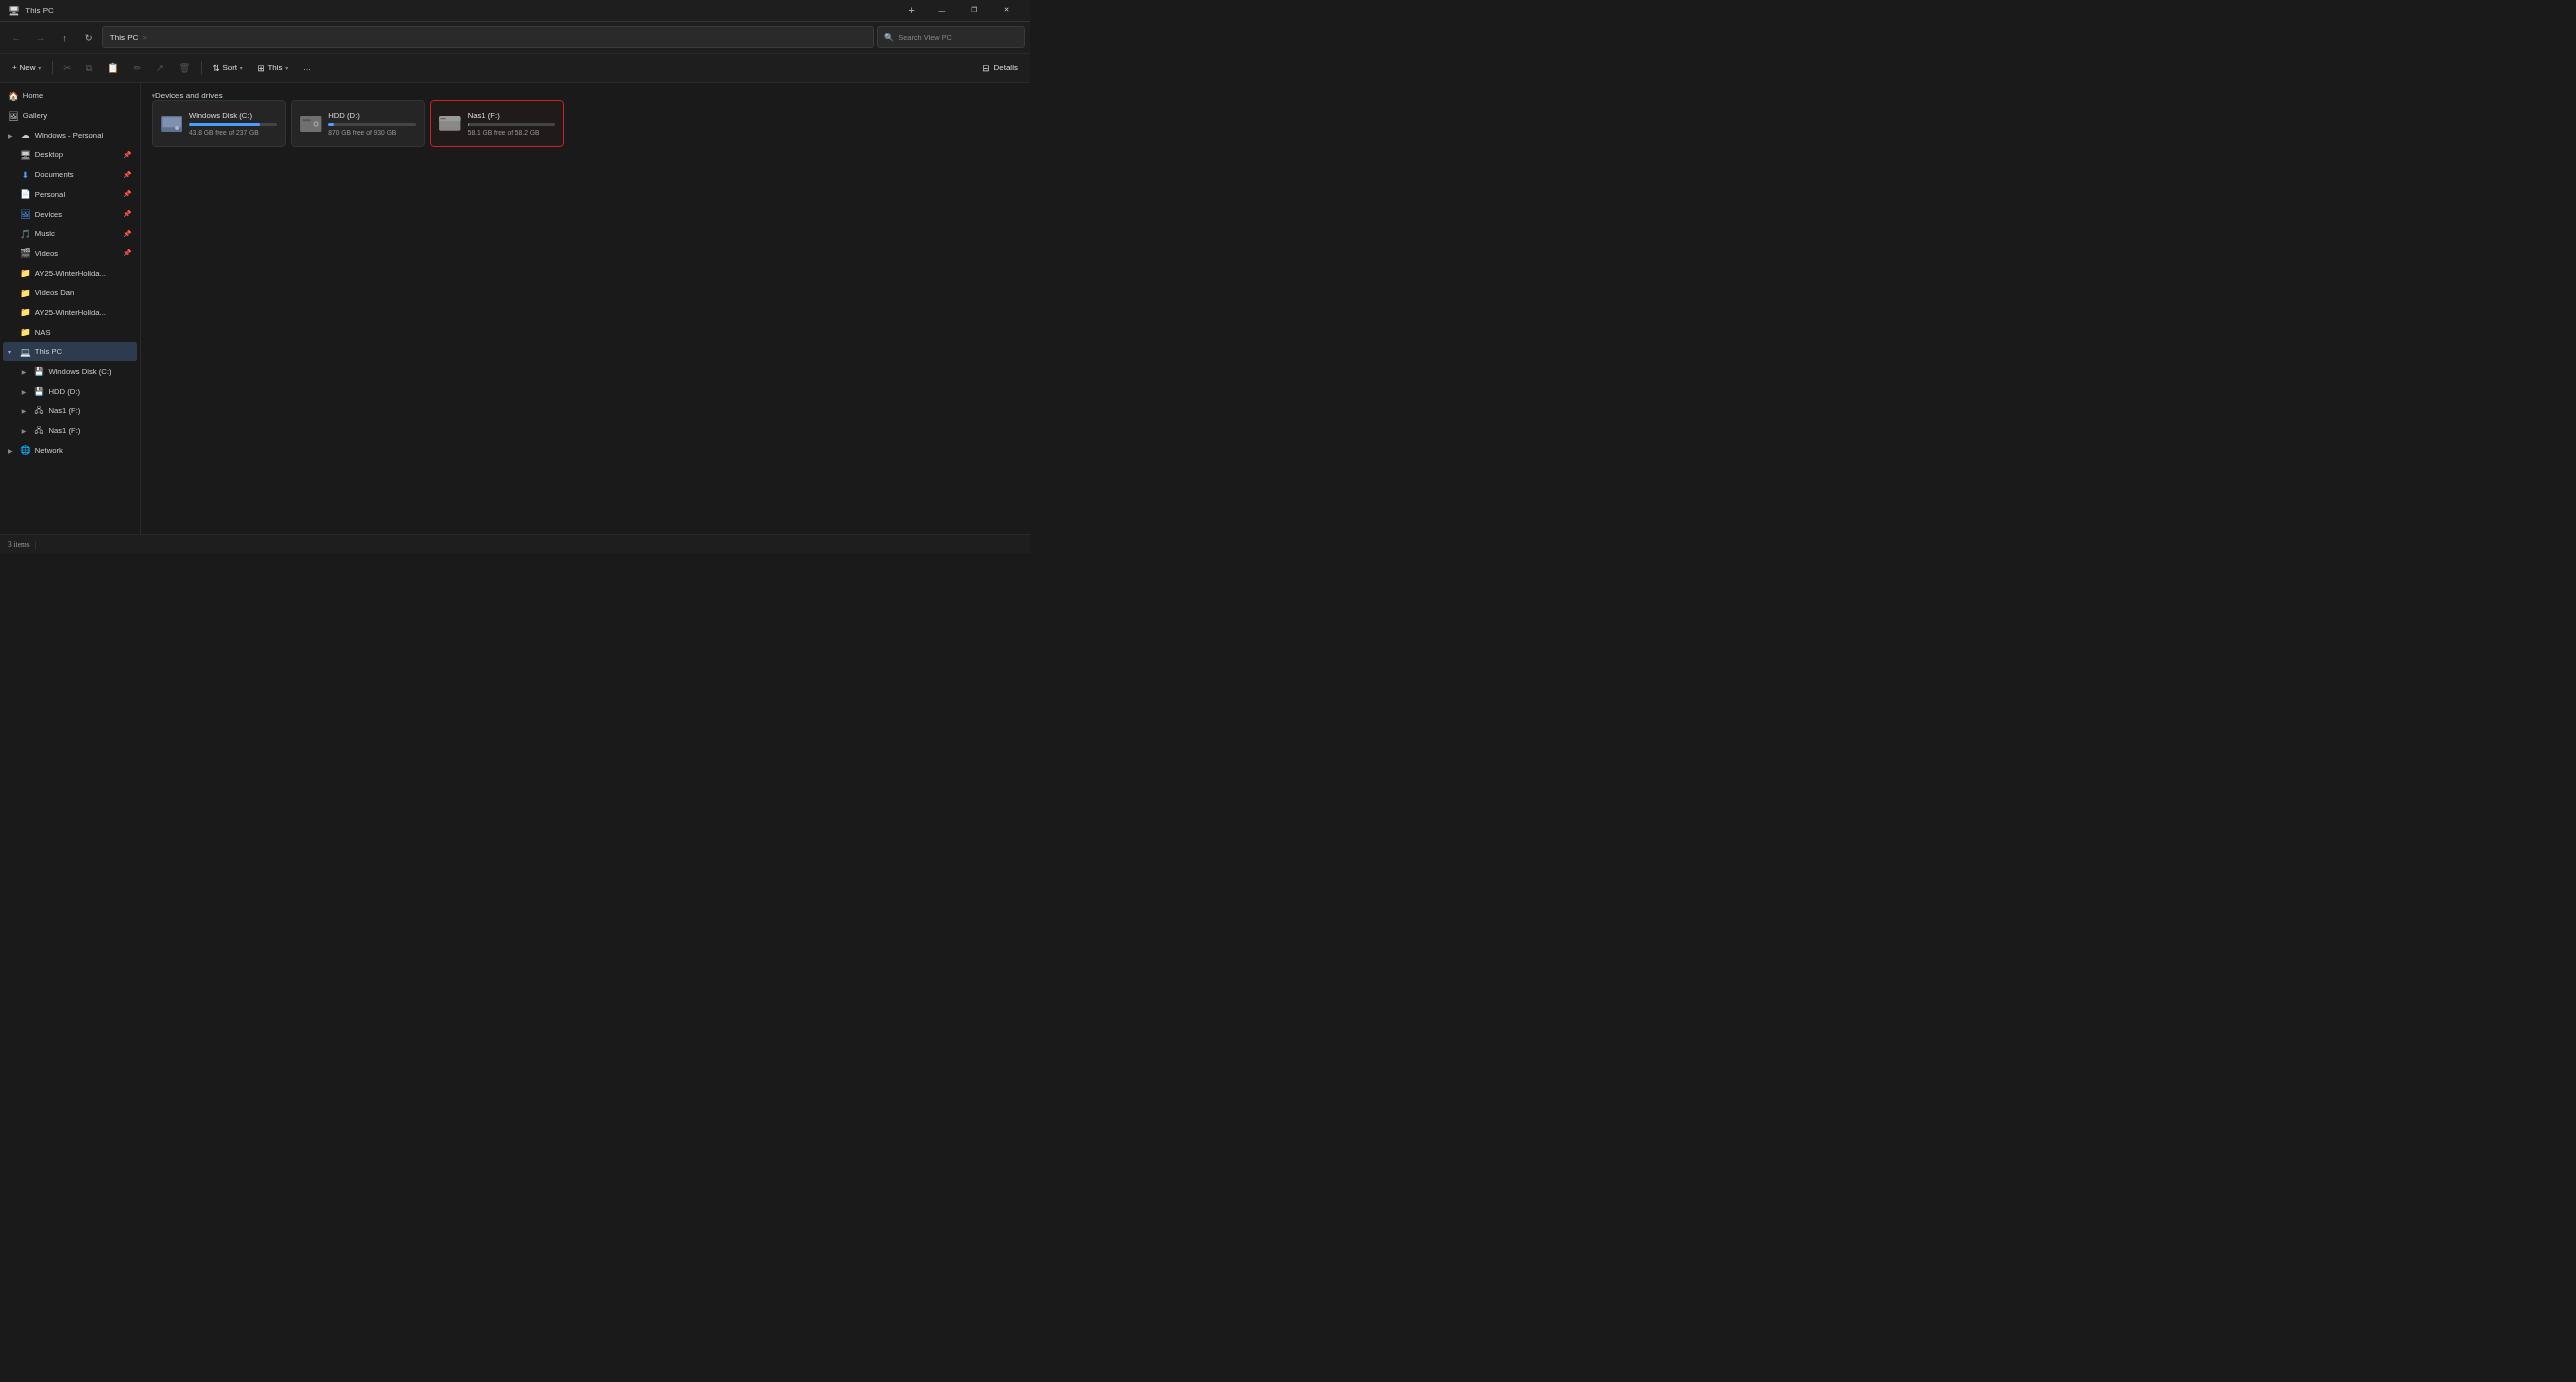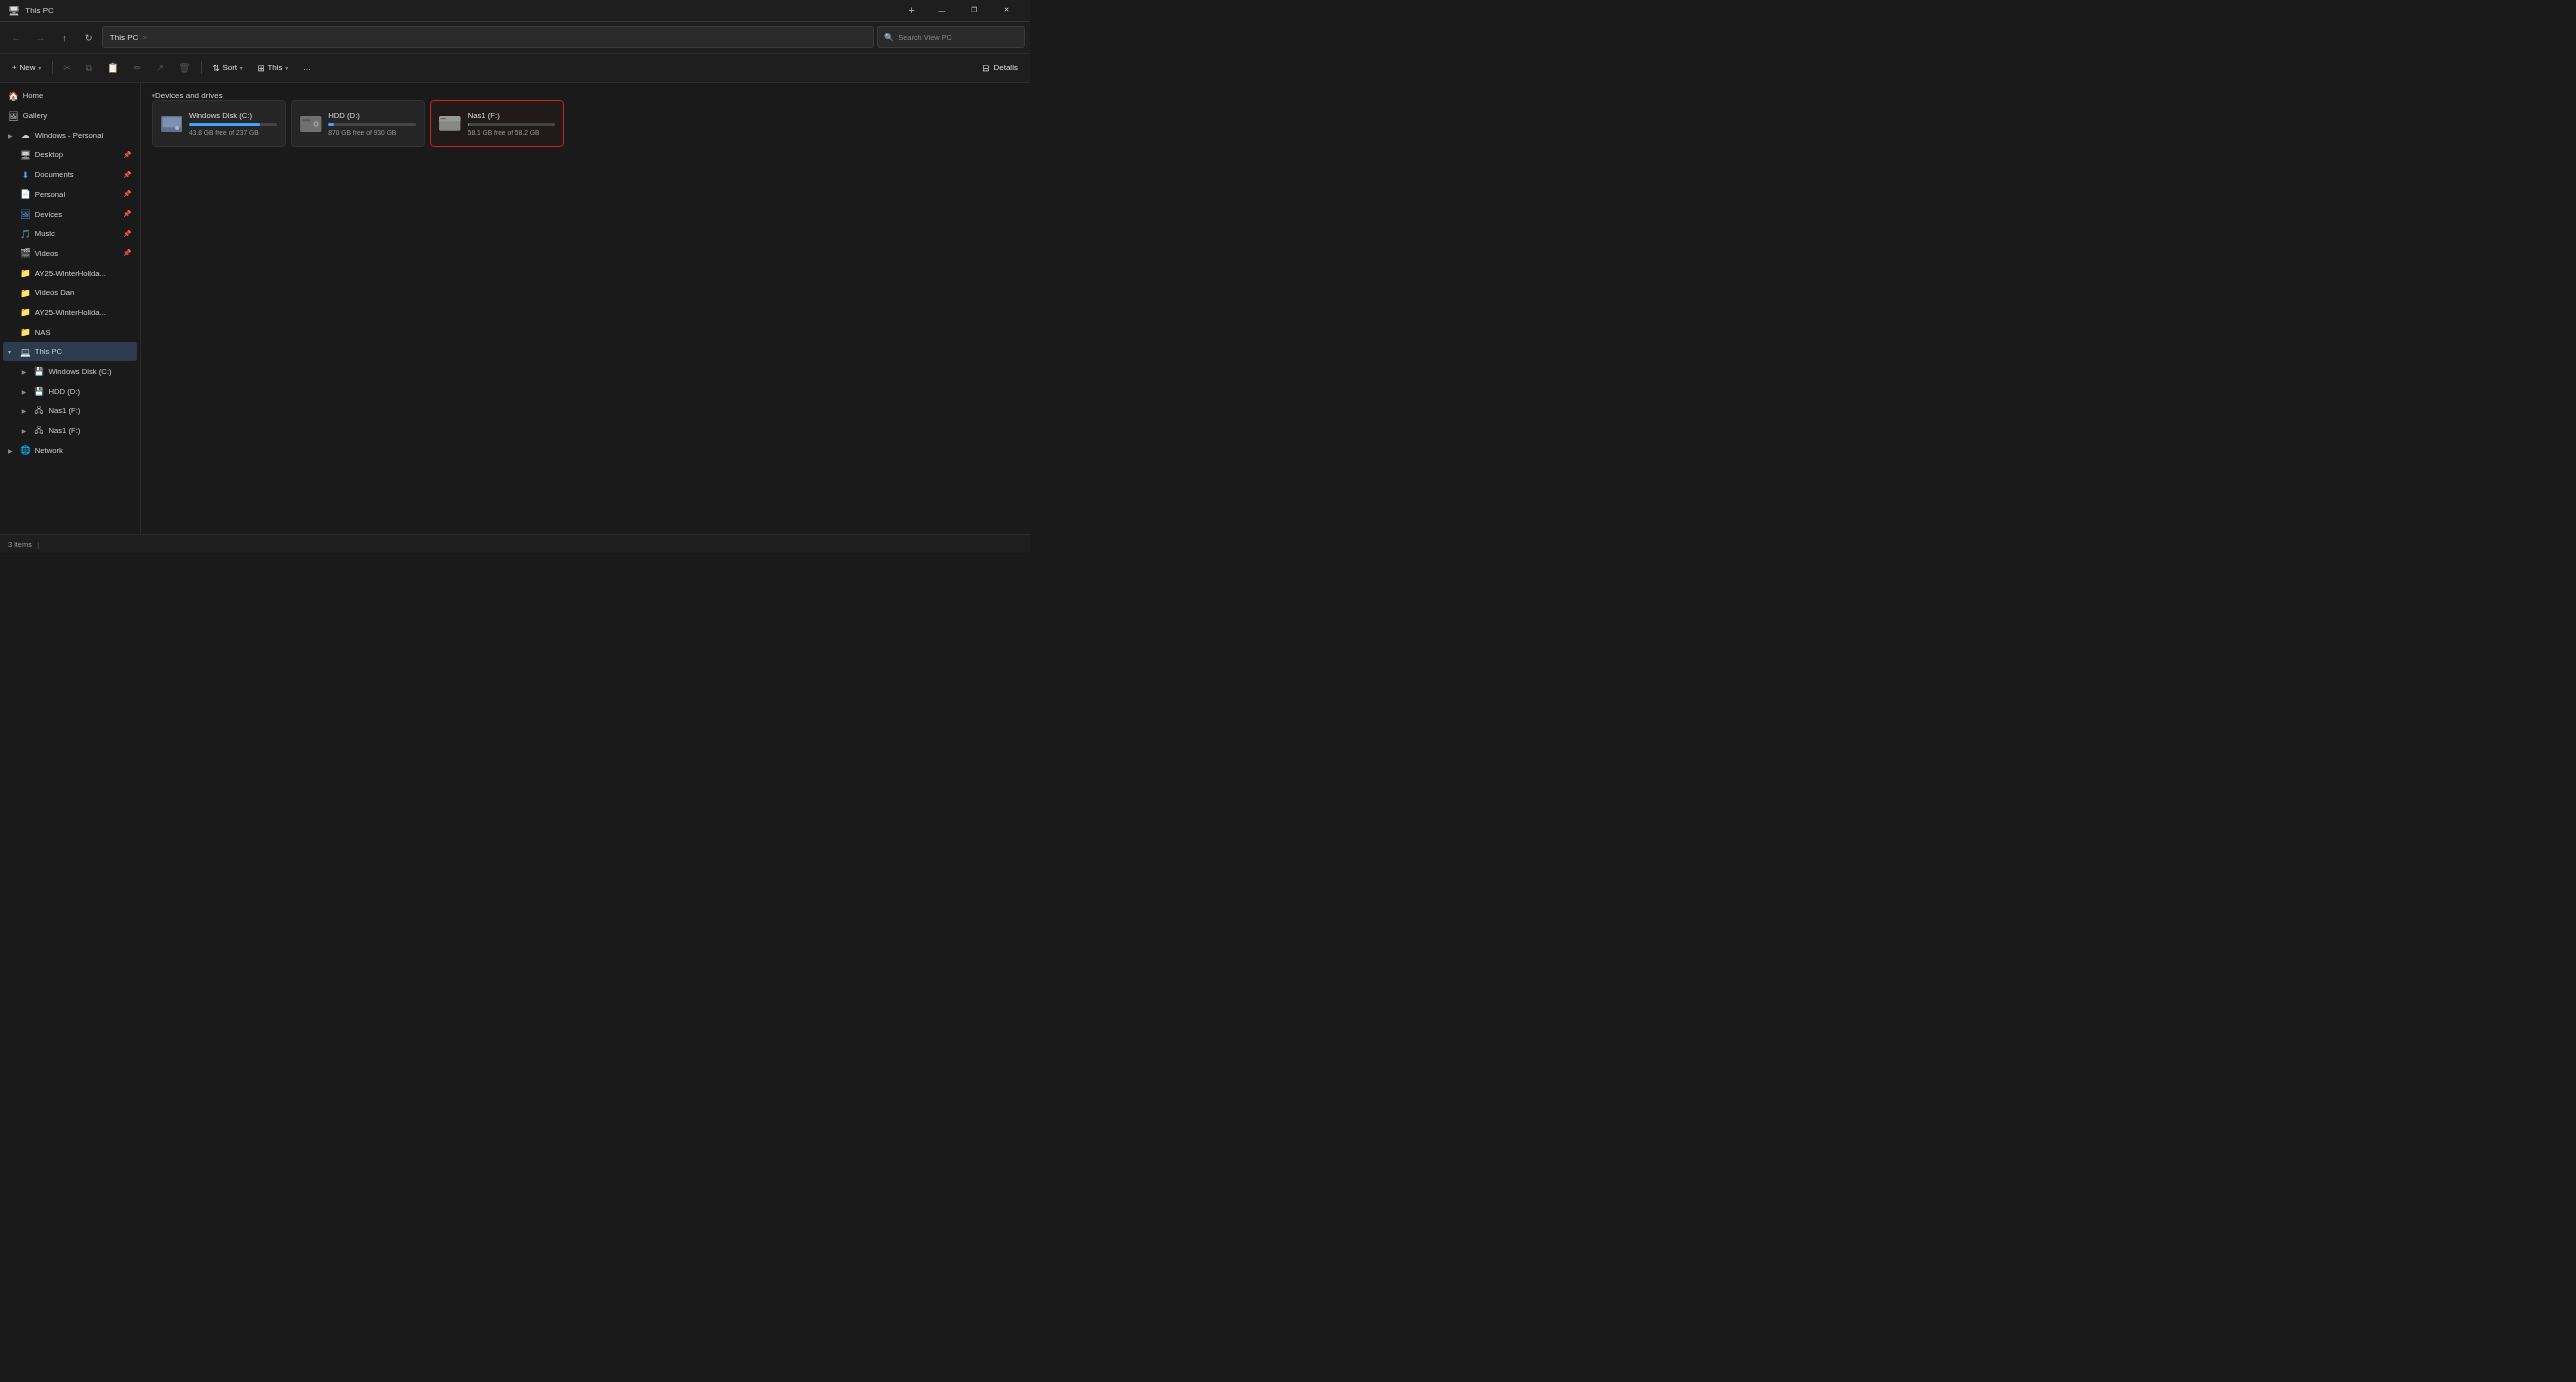--- a/index.html
+++ b/index.html
@@ -264,20 +264,21 @@
     .statusbar {
       height: 19px;
       background: #1e1e1e;
       border-top: 0.7px solid #2a2a2a;
       display: flex;
       align-items: center;
       padding: 0 8px;
       font-size: 7.4px;
       color: #999;
       gap: 5.4px;
+      font-family: Liberation Serif, serif;
     }
   </style>
 </head>
 <body>
 
 <div class="titlebar">
   <span style="font-size:9.4px;">🖥</span>
   <span class="titlebar-title">This PC</span>
   <span style="width:19px;height:16px;display:flex;align-items:center;justify-content:center;border-radius:2.7px;cursor:pointer;color:#aaa;font-size:10.7px;">+</span>
   <div class="titlebar-controls">

